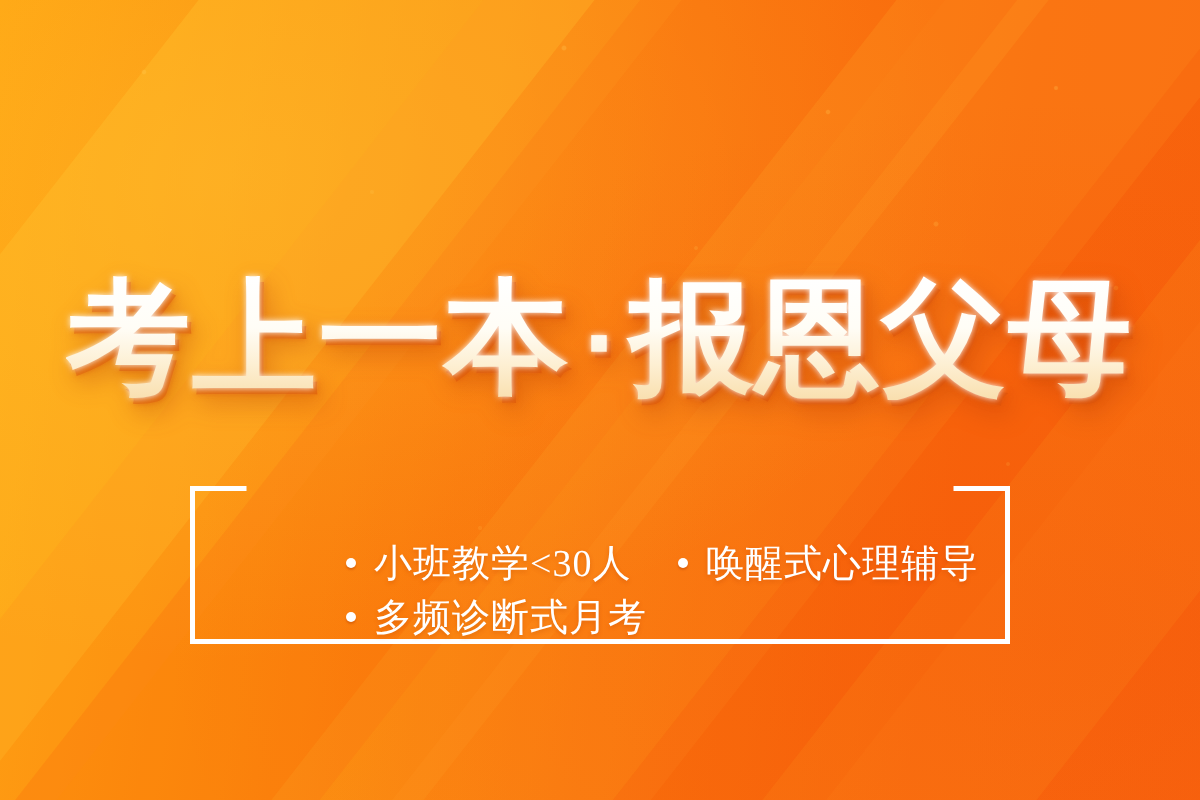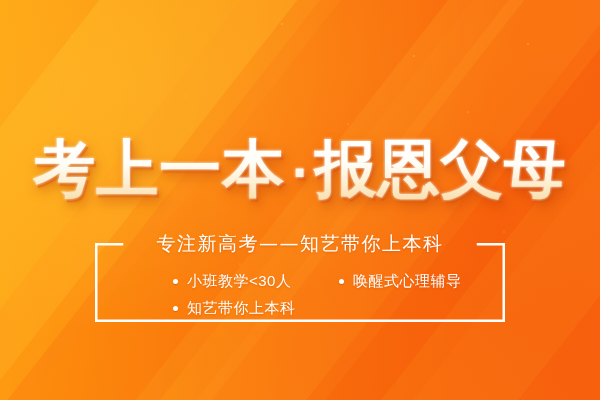--- a/index.html
+++ b/index.html
@@ -174,22 +174,22 @@
     width: 5px;
     height: 5px;
     border-radius: 50%;
     background: #FFFFFF;
     margin-right: 9px;
     flex: 0 0 auto;
     box-shadow: 0 1px 1px rgba(170,55,5,0.35);
   }
 
   .feature-label {
-    font-family: Liberation Sans, sans-serif;
-    font-size: 15px;
+    font-family: Liberation Serif, serif;
+    font-size: 19px;
     color: #FFFFFF;
     letter-spacing: 0.5px;
     text-shadow: 0 1px 2px rgba(180,60,5,0.30);
   }
 </style>
 </head>
 <body>
 
 <div id="banner">
 
@@ -216,32 +216,29 @@
     <svg class="frame-svg" viewBox="0 0 410 79" preserveAspectRatio="none">
 
       <path d="M1.25,1.25 L27,1.25" stroke="#FFFFFF" stroke-width="2.5" fill="none" stroke-linecap="square"></path>
 
       <path d="M383,1.25 L408.75,1.25" stroke="#FFFFFF" stroke-width="2.5" fill="none" stroke-linecap="square"></path>
 
       <path d="M1.25,1.25 L1.25,77.75 L408.75,77.75 L408.75,1.25" stroke="#FFFFFF" stroke-width="2.5" fill="none" stroke-linejoin="miter" stroke-linecap="square"></path>
     </svg>
   </div>
 
-  <div class="subtitle">
-    <span>专注新高考——知艺带你上本科</span>
-  </div>
 
   <div class="features">
     <div class="feature">
       <span class="bullet"></span>
       <span class="feature-label">小班教学&lt;30人</span>
     </div>
     <div class="feature">
       <span class="bullet"></span>
       <span class="feature-label">唤醒式心理辅导</span>
     </div>
     <div class="feature">
       <span class="bullet"></span>
-      <span class="feature-label">知艺带你上本科</span>
+      <span class="feature-label">多频诊断式月考</span>
     </div>
   </div>
 
 </div>
 
 </body></html>

